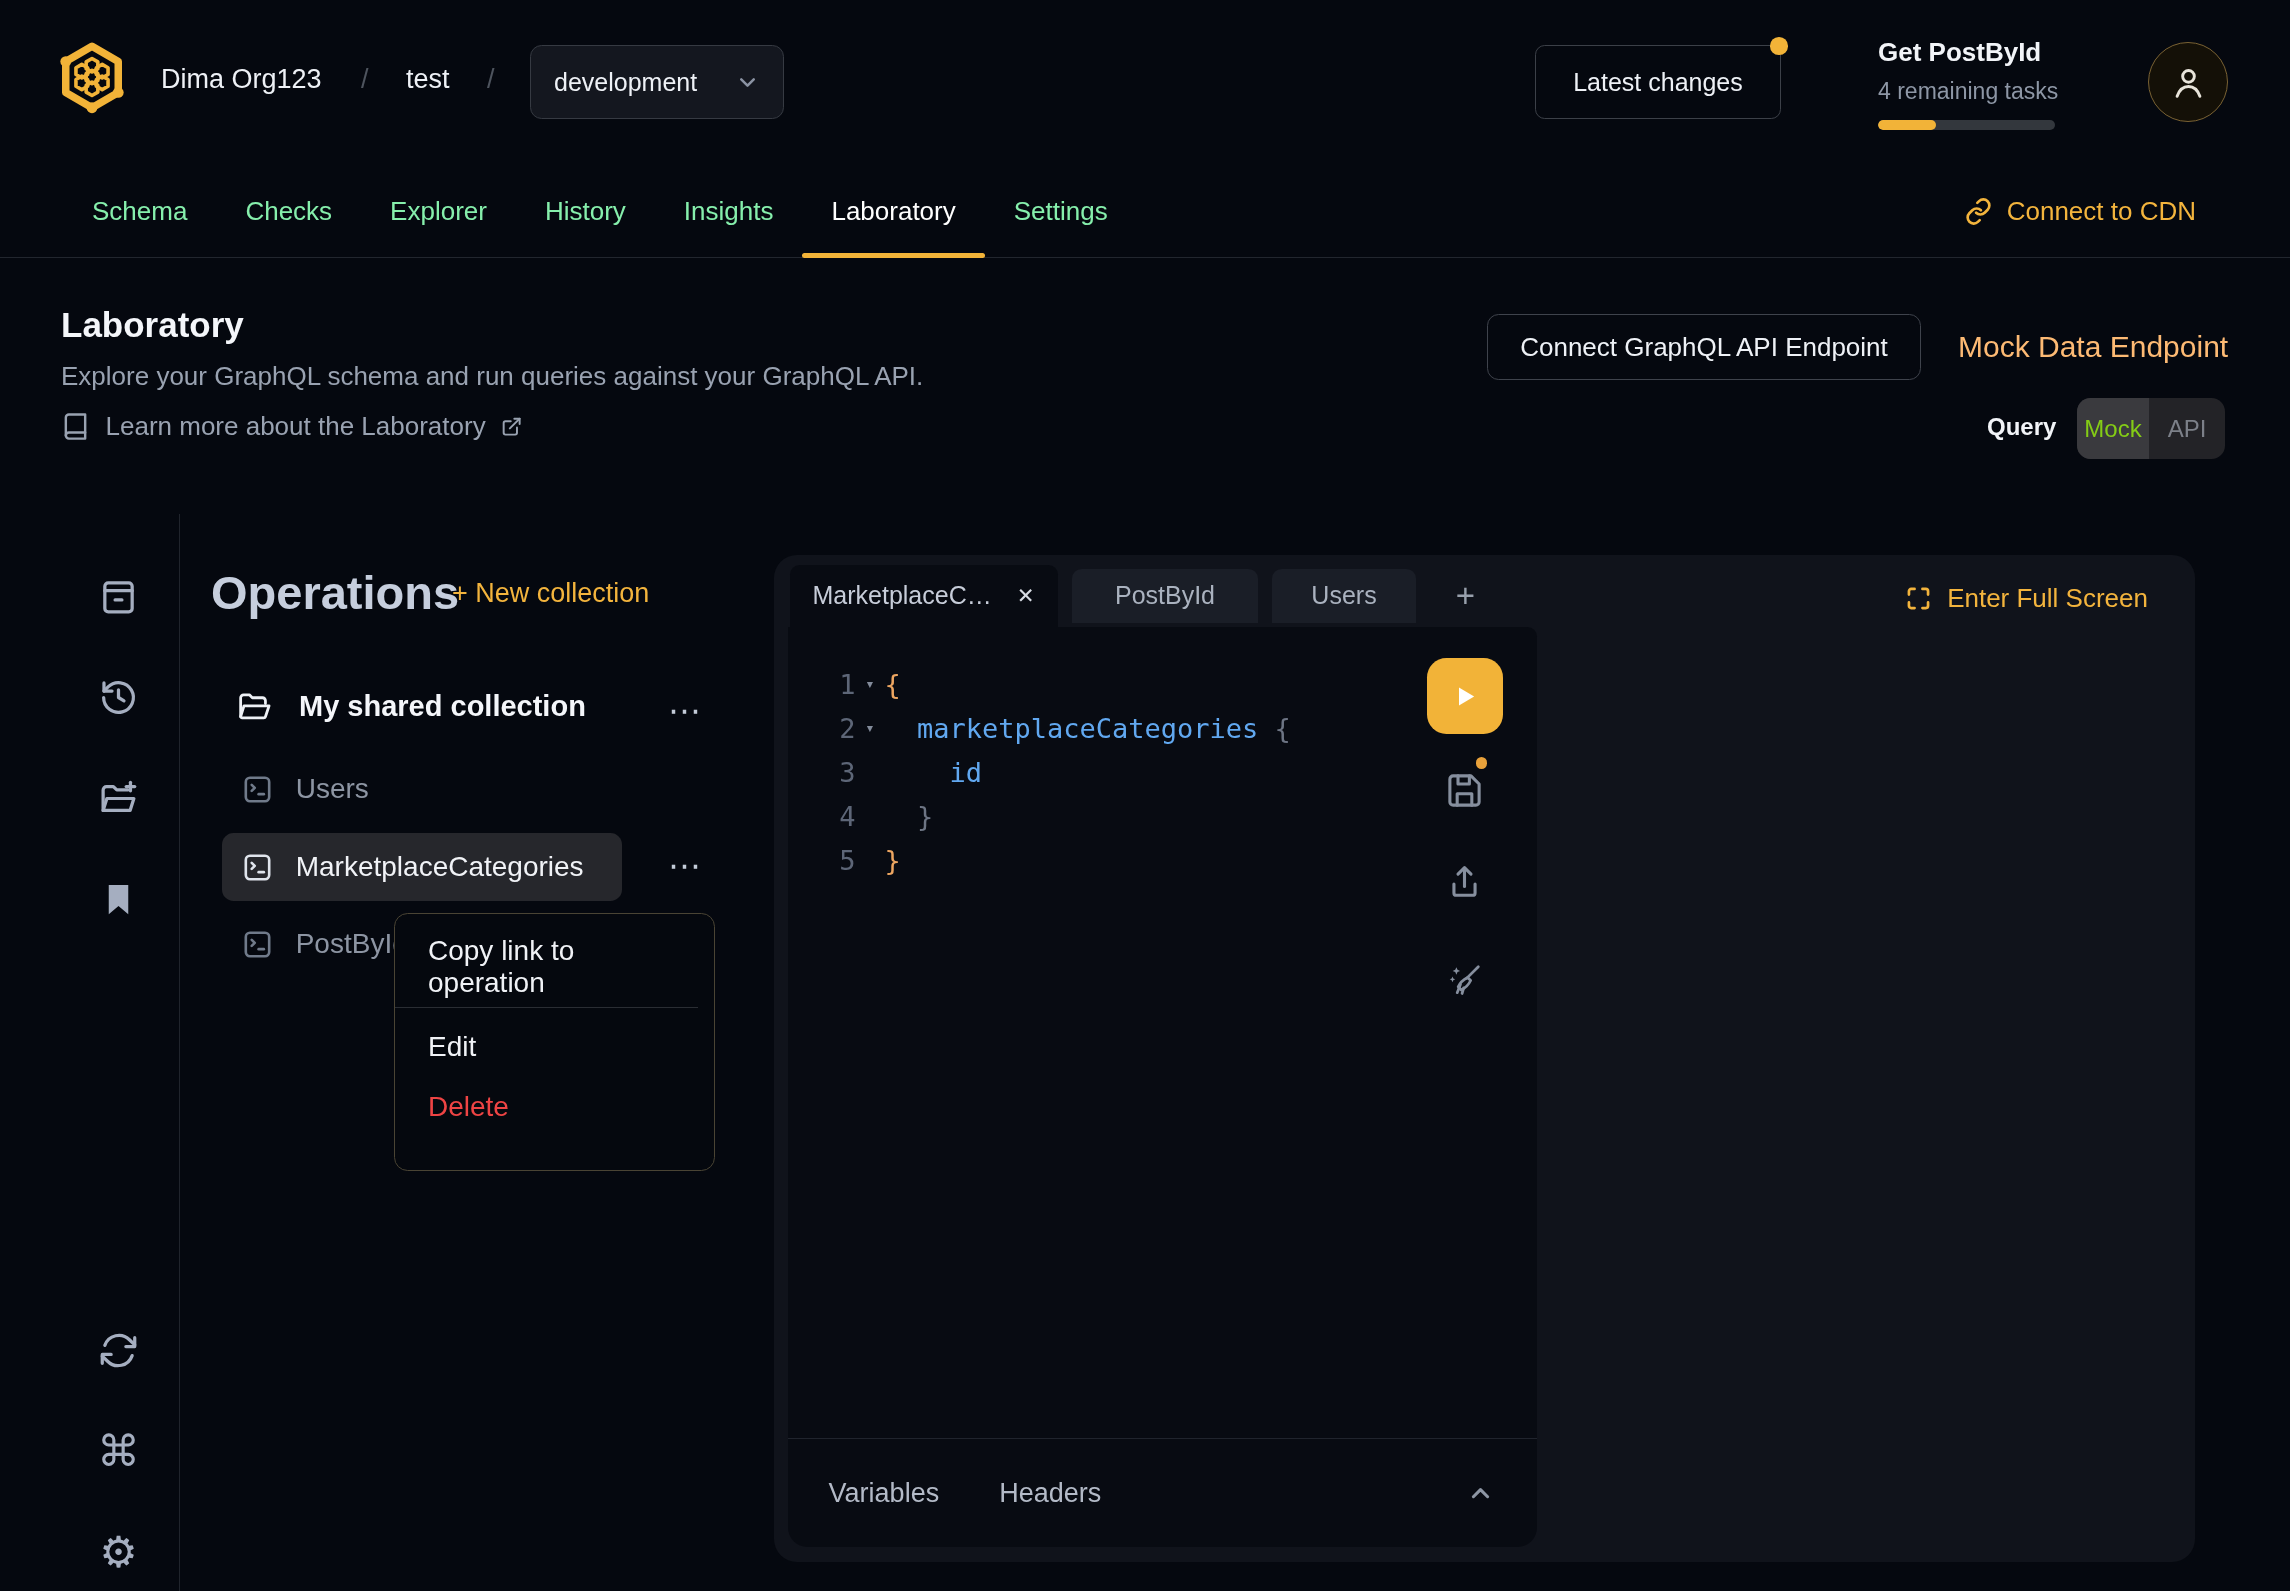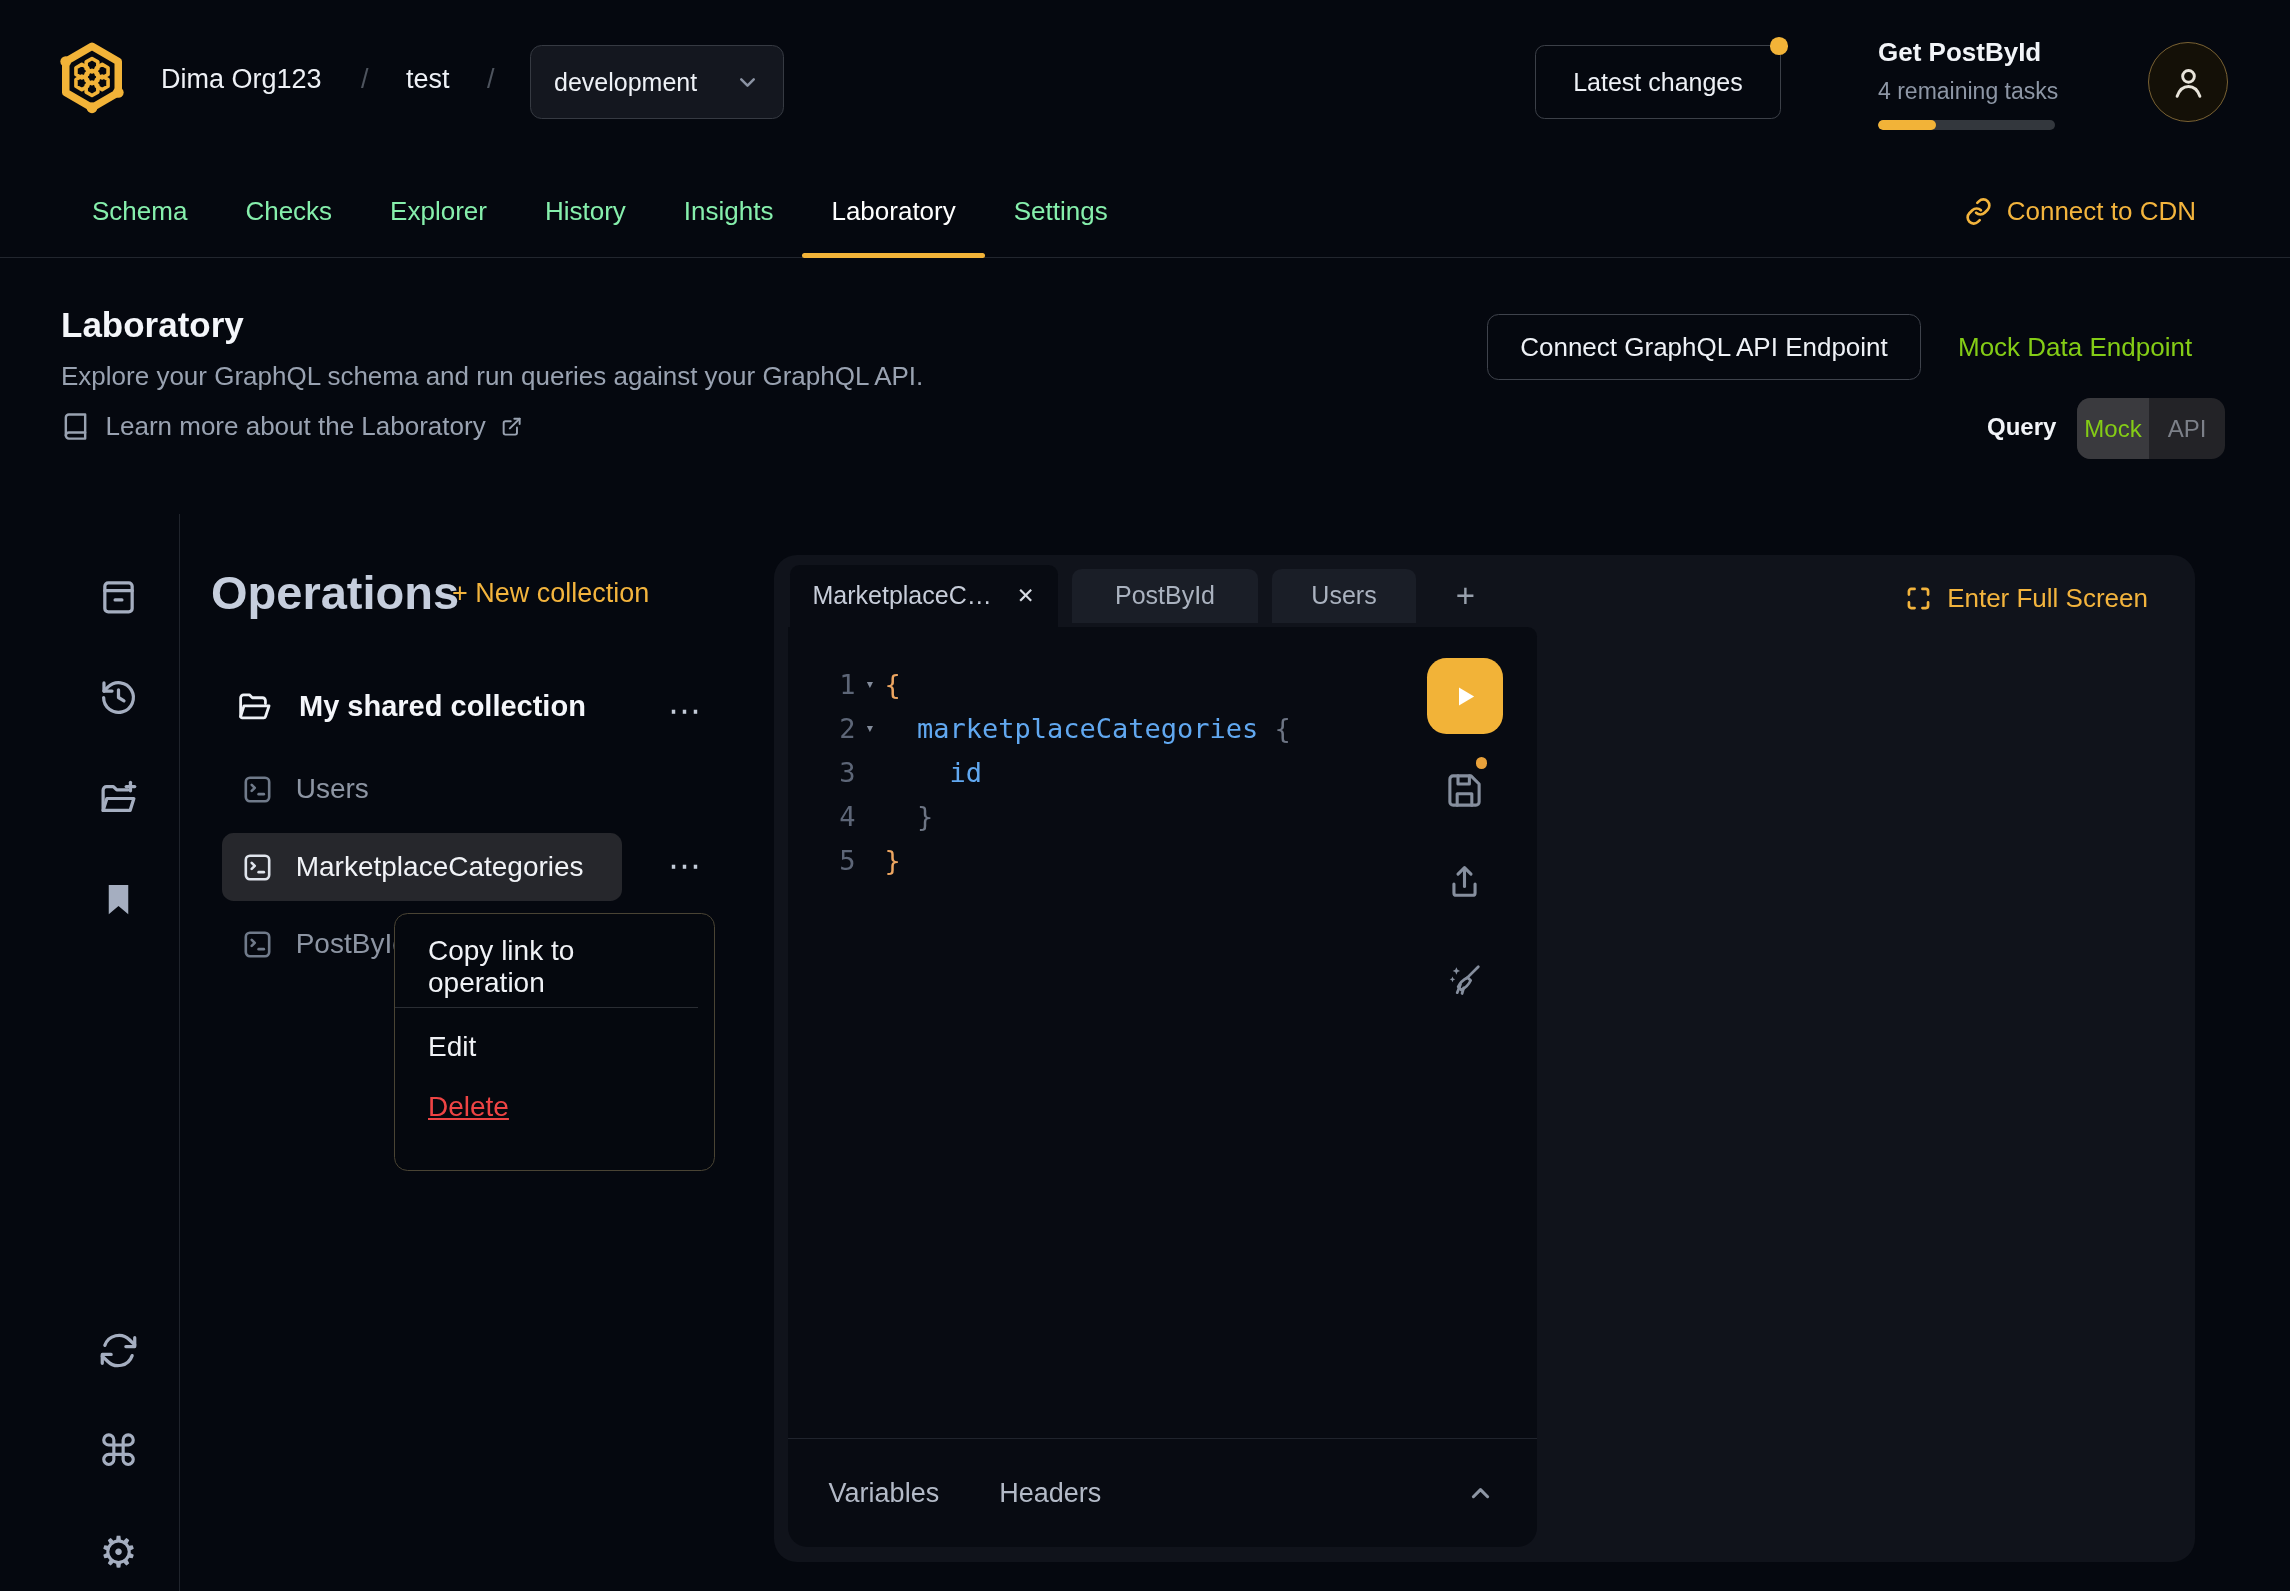--- a/index.html
+++ b/index.html
@@ -56,21 +56,21 @@
 
   
   .lab-title { position:absolute; left:61px; top:305px; font-size:35px; font-weight:700; color:#f4f6fa; }
   .lab-desc  { position:absolute; left:61px; top:361px; font-size:26px; color:#99a2b1; }
   .learn-more { position:absolute; left:61px; top:411px; display:flex; align-items:center; gap:15.5px;
     font-size:26px; color:#99a2b1; cursor:pointer; }
   .endpoint-btn { position:absolute; left:1487px; top:314px; width:434px; height:66px;
     border:1px solid #3f434c; border-radius:11.6px; background:transparent;
     display:flex; align-items:center; justify-content:center; font-size:26px; color:#eef1f6; cursor:pointer; }
   .mock-btn { position:absolute; left:1958px; top:314px; height:66px;
-    display:flex; align-items:center; font-size:26px; color:#84cc16; cursor:pointer; }
+    display:flex; align-items:center; font-size:30px; color:#fdba74; cursor:pointer; }
   .query-lbl { position:absolute; left:1987px; top:413px; font-size:24px; font-weight:700; color:#f2f4f8; }
   .mode-toggle { position:absolute; left:2077px; top:398px; width:148px; height:61px;
     border-radius:13.6px; background:#232327; overflow:hidden; display:flex; cursor:pointer; }
   .mode-seg { display:flex; align-items:center; justify-content:center; font-size:24px; }
   .mode-seg.active { width:72px; background:#3a3a3e; color:#84cc16; }
   .mode-seg.idle { flex:1; color:#7c8089; }
 
   
   .rail { position:absolute; left:0; top:514px; bottom:0; width:180px; border-right:1px solid #20242c; }
   .rail-icon { position:absolute; left:97px; width:43px; height:43px; color:#a5aec0; cursor:pointer;
@@ -93,21 +93,21 @@
   .op-row.selected .op-label { color:#f1f3f7; }
   .op-row.selected .op-ic { color:#dfe4ec; }
   .unsaved-dot { width:12.6px; height:12.6px; border-radius:50%; background:#e9a23b; margin-left:13.6px; }
 
   
   .ctx-menu { position:absolute; left:394px; top:913px; width:321px;
     background:#05080e; border:1.9px solid #4a4434; border-radius:13.6px;
     padding:23px 16px 33px 0; z-index:20; }
   .ctx-item { height:60px; display:flex; align-items:center; padding:0 33px;
     font-size:28px; color:#f0f2f6; cursor:pointer; }
-  .ctx-item.danger { color:#ee4444;text-decoration:underline; }
+  .ctx-item.danger { color:#ee4444; }
   .ctx-div { height:1px; background:#2a2d33; margin:9.7px 0; }
 
   
   .panel { position:absolute; left:774px; top:555px; width:1421px; height:1007px;
     background:#10131b; border-radius:23px; }
   .fullscreen { position:absolute; right:47px; top:13.6px; height:60px;
     display:flex; align-items:center; gap:15.5px; color:#f3b43d; font-size:26px; font-weight:500; cursor:pointer; }
   .etab { position:absolute; display:flex; align-items:center; justify-content:center;
     font-size:25px; color:#aab2bf; cursor:pointer; }
   .etab.active { left:15.5px; top:9.7px; width:268px; height:62px; background:#080b12;

